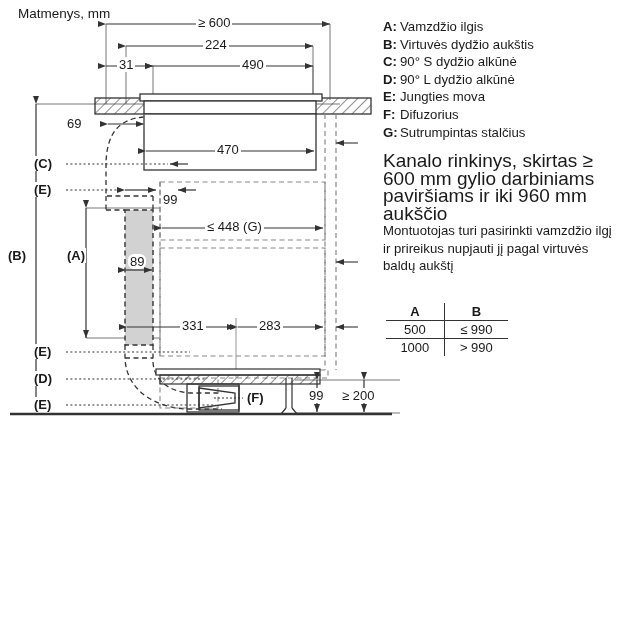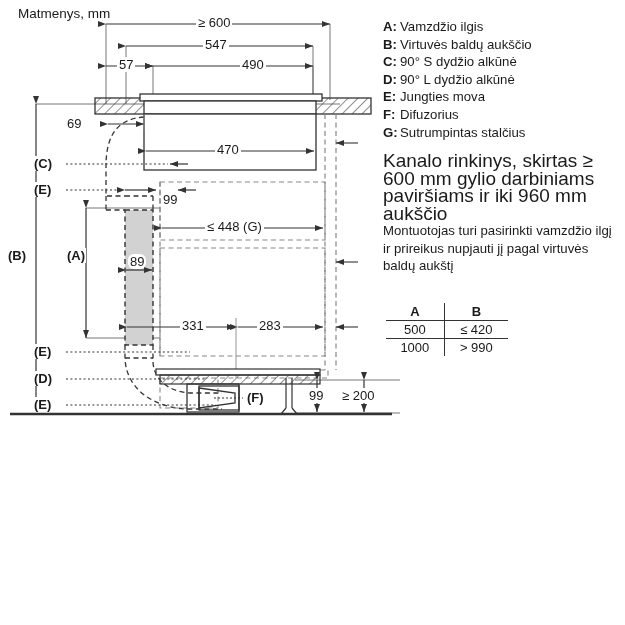--- a/index.html
+++ b/index.html
@@ -209,22 +209,22 @@
     </g>
 
     <g stroke="#333" stroke-width="1.1" fill="none">
       <line x1="358" y1="143" x2="336" y2="143" marker-end="url(#arS)"></line>
       <line x1="358" y1="262" x2="336" y2="262" marker-end="url(#arS)"></line>
       <line x1="358" y1="327" x2="336" y2="327" marker-end="url(#arS)"></line>
     </g>
   </svg>
 
   <div class="dim" style="left:196px;top:15px;">≥ 600</div>
-  <div class="dim" style="left:203px;top:37px;">547</div>
-  <div class="dim" style="left:117px;top:57px;">57</div>
+  <div class="dim" style="left:203px;top:37px;">224</div>
+  <div class="dim" style="left:117px;top:57px;">31</div>
   <div class="dim" style="left:240px;top:57px;">490</div>
   <div class="dim" style="left:65px;top:116px;">69</div>
   <div class="dim" style="left:215px;top:142px;">470</div>
   <div class="dim" style="left:161px;top:192px;">99</div>
   <div class="dim" style="left:205px;top:219px;">≤ 448 (G)</div>
   <div class="dim" style="left:128px;top:254px;border-radius:6px;">89</div>
   <div class="dim" style="left:180px;top:318px;">331</div>
   <div class="dim" style="left:257px;top:318px;">283</div>
   <div class="dim" style="left:307px;top:388px;">99</div>
   <div class="dim" style="left:340px;top:388px;">≥ 200</div>
@@ -238,21 +238,21 @@
   <div class="lbl" style="left:33px;top:397px;">(E)</div>
   <div class="lbl" style="left:246px;top:390px;">(F)</div>
 
   <div id="legend">
     <div class="leg-row">
       <span class="leg-key">A:</span>
       <span class="leg-val">Vamzdžio ilgis</span>
     </div>
     <div class="leg-row">
       <span class="leg-key">B:</span>
-      <span class="leg-val">Virtuvės baldų aukščio</span>
+      <span class="leg-val">Virtuvės dydžio aukštis</span>
     </div>
     <div class="leg-row">
       <span class="leg-key">C:</span>
       <span class="leg-val">90° S dydžio alkūnė</span>
     </div>
     <div class="leg-row">
       <span class="leg-key">D:</span>
       <span class="leg-val">90° L dydžio alkūnė</span>
     </div>
     <div class="leg-row">
@@ -276,21 +276,21 @@
     <table>
       <thead>
         <tr class="tbl-hrule">
           <th class="tbl-vrule">A</th>
           <th>B</th>
         </tr>
       </thead>
       <tbody>
         <tr class="tbl-hrule">
           <td class="tbl-vrule">500</td>
-          <td>≤ 420</td>
+          <td>≤ 990</td>
         </tr>
         <tr>
           <td class="tbl-vrule">1000</td>
           <td>&gt; 990</td>
         </tr>
       </tbody>
     </table>
   </div>
 
 </div>

